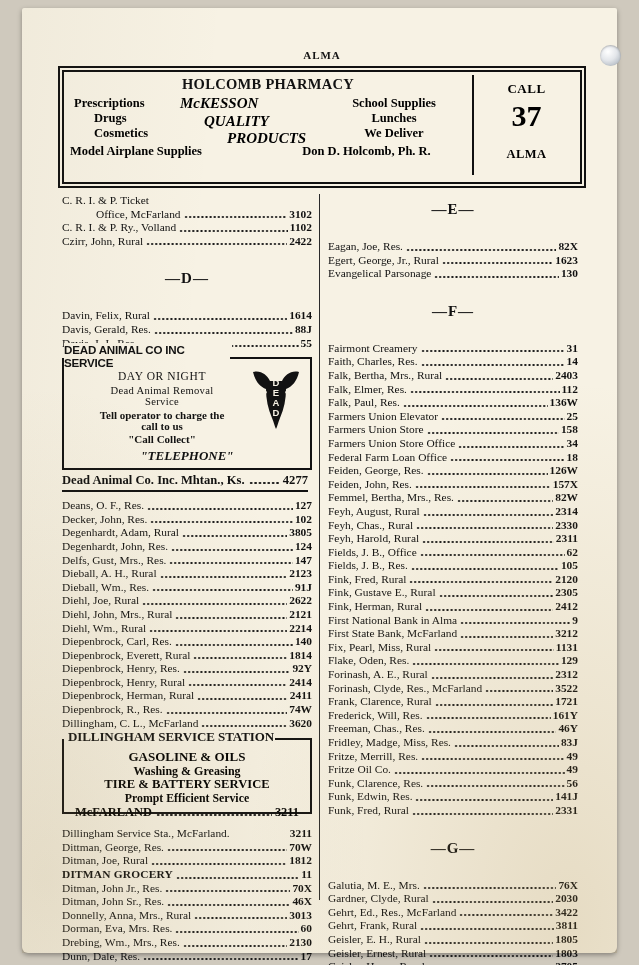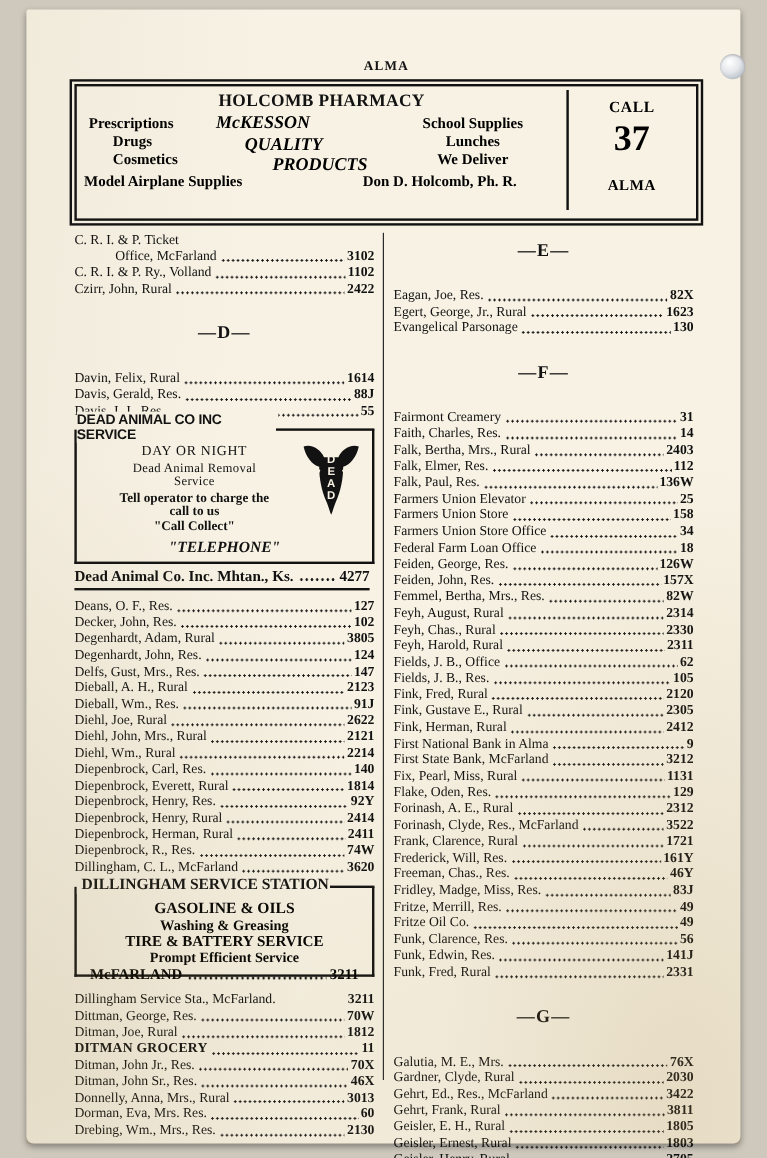--- a/index.html
+++ b/index.html
@@ -400,20 +400,25 @@
           <div class="row">
             <span class="nm">Dorman, Eva, Mrs. Res.</span>
             <span class="dots"></span>
             <span class="nb">60</span>
           </div>
           <div class="row">
             <span class="nm">Drebing, Wm., Mrs., Res.</span>
             <span class="dots"></span>
             <span class="nb">2130</span>
           </div>
+          <div class="row">
+            <span class="nm">Dunn, Dale, Res.</span>
+            <span class="dots"></span>
+            <span class="nb">17</span>
+          </div>
         </div>
     </div>
 
     <div class="col colR">
       <div class="gap-s"></div>
       <div class="sect">—E—</div>
       <div class="gap-l"></div>
       <div id="R-e">
           <div class="row">
             <span class="nm">Eagan, Joe, Res.</span>

